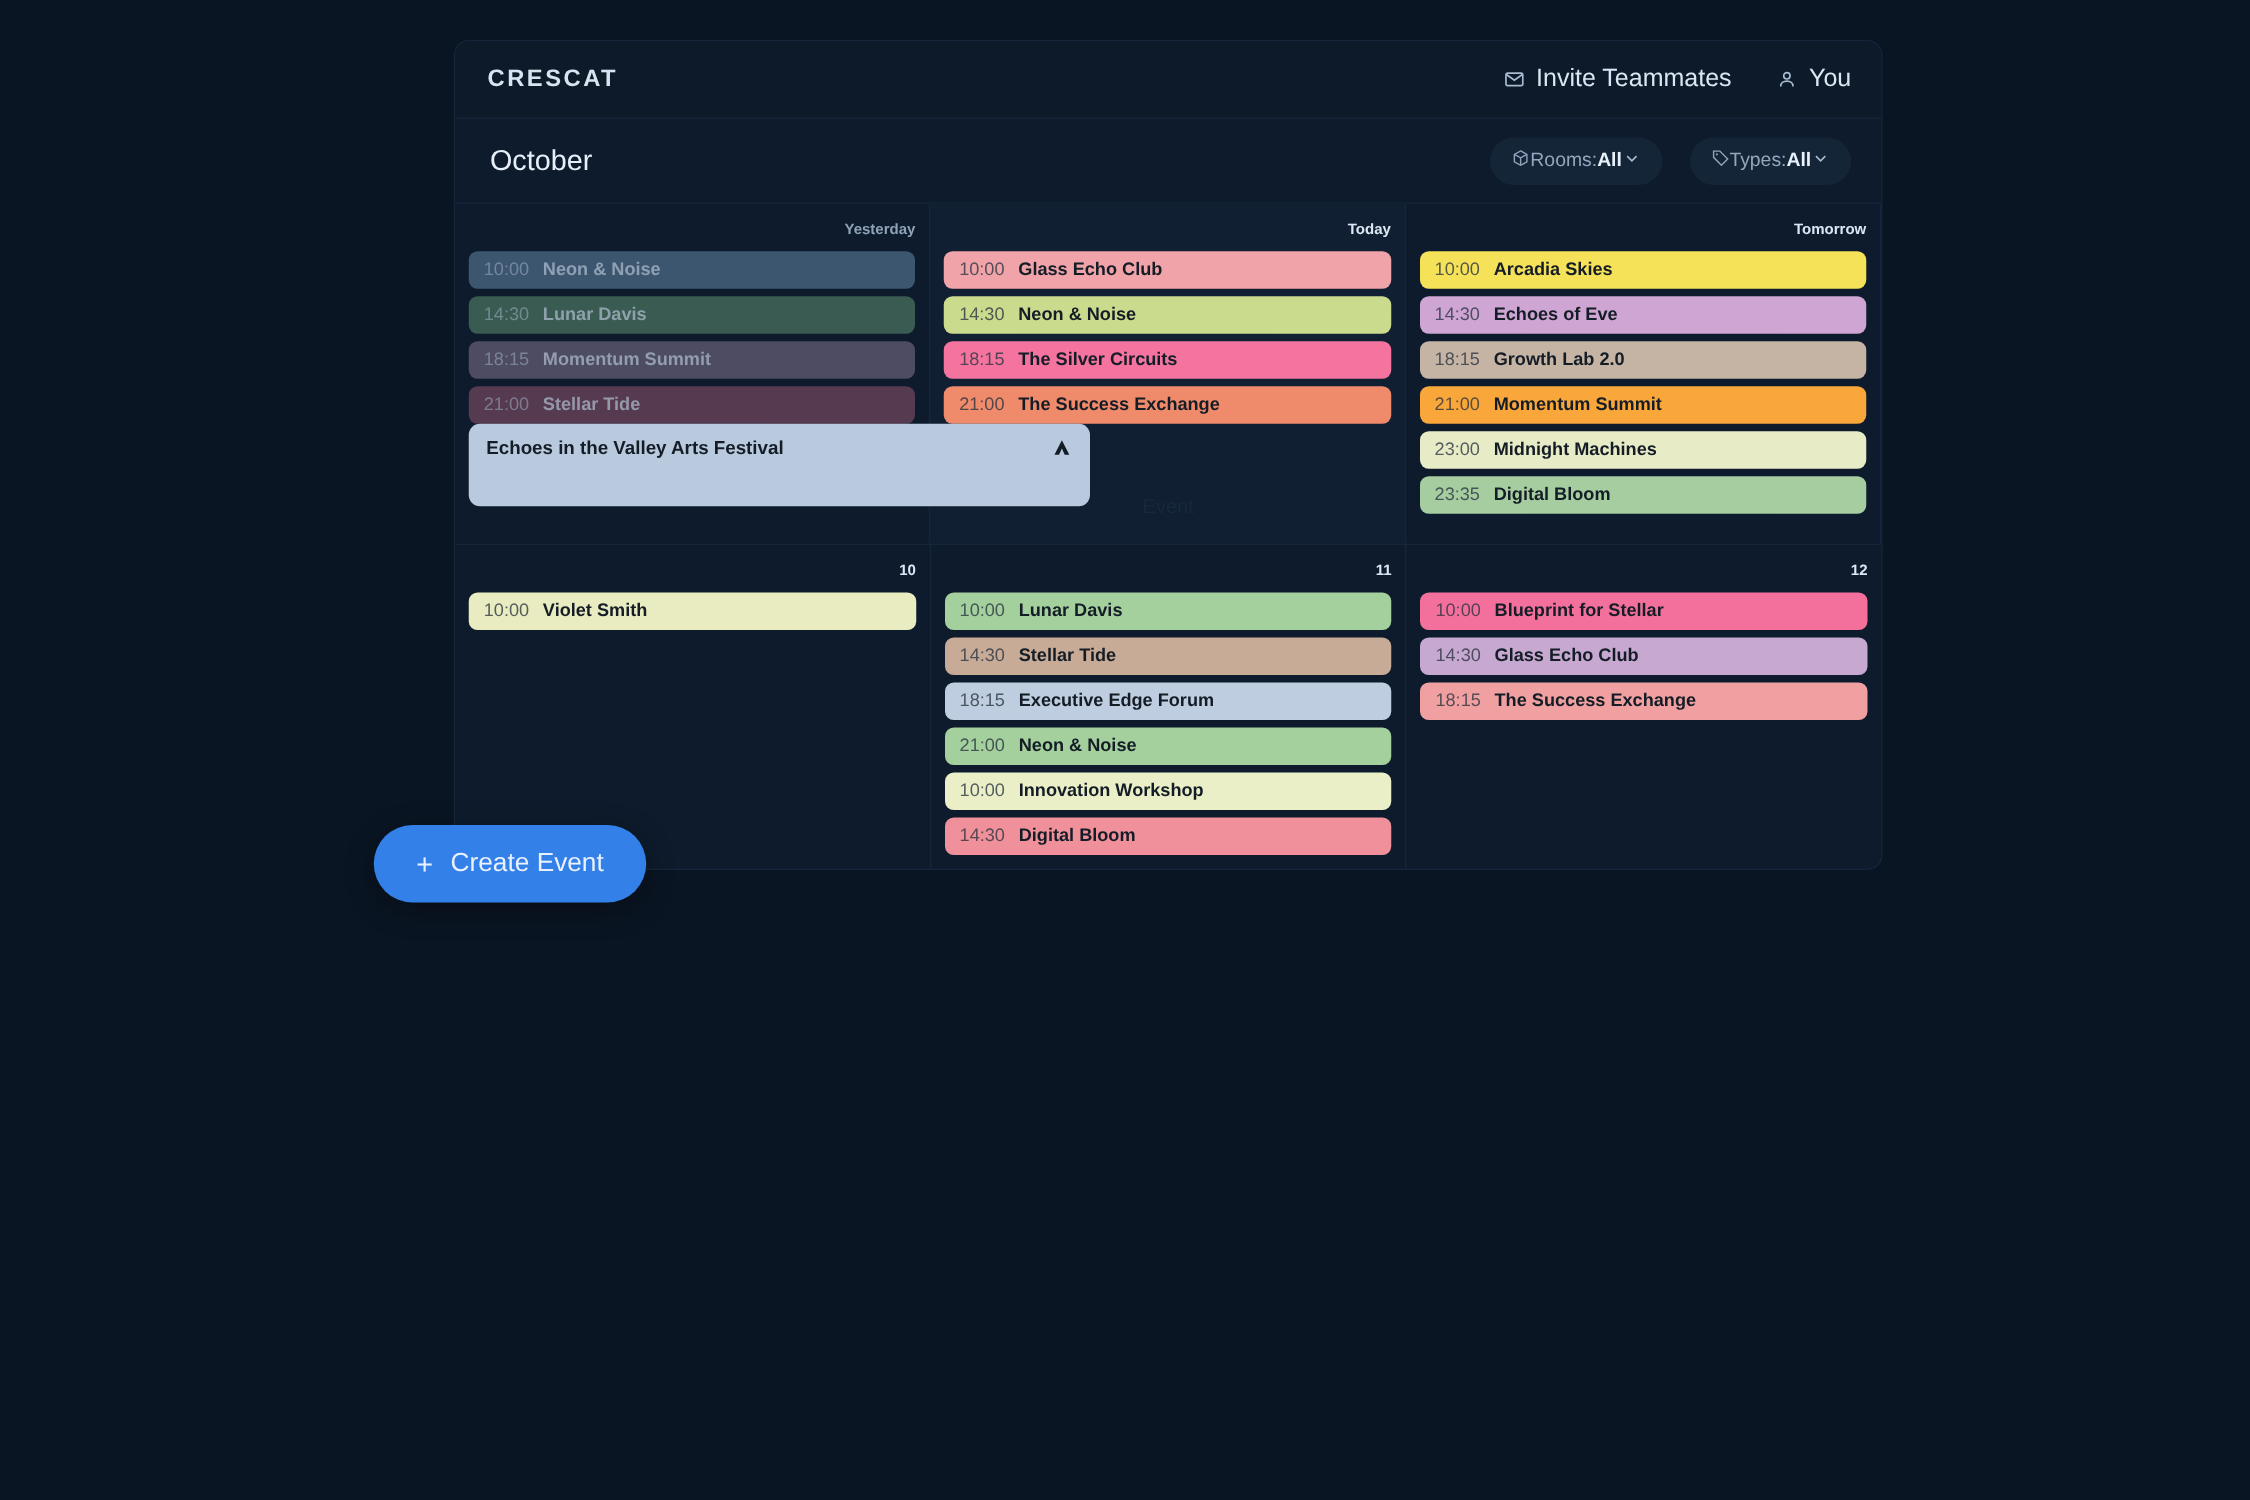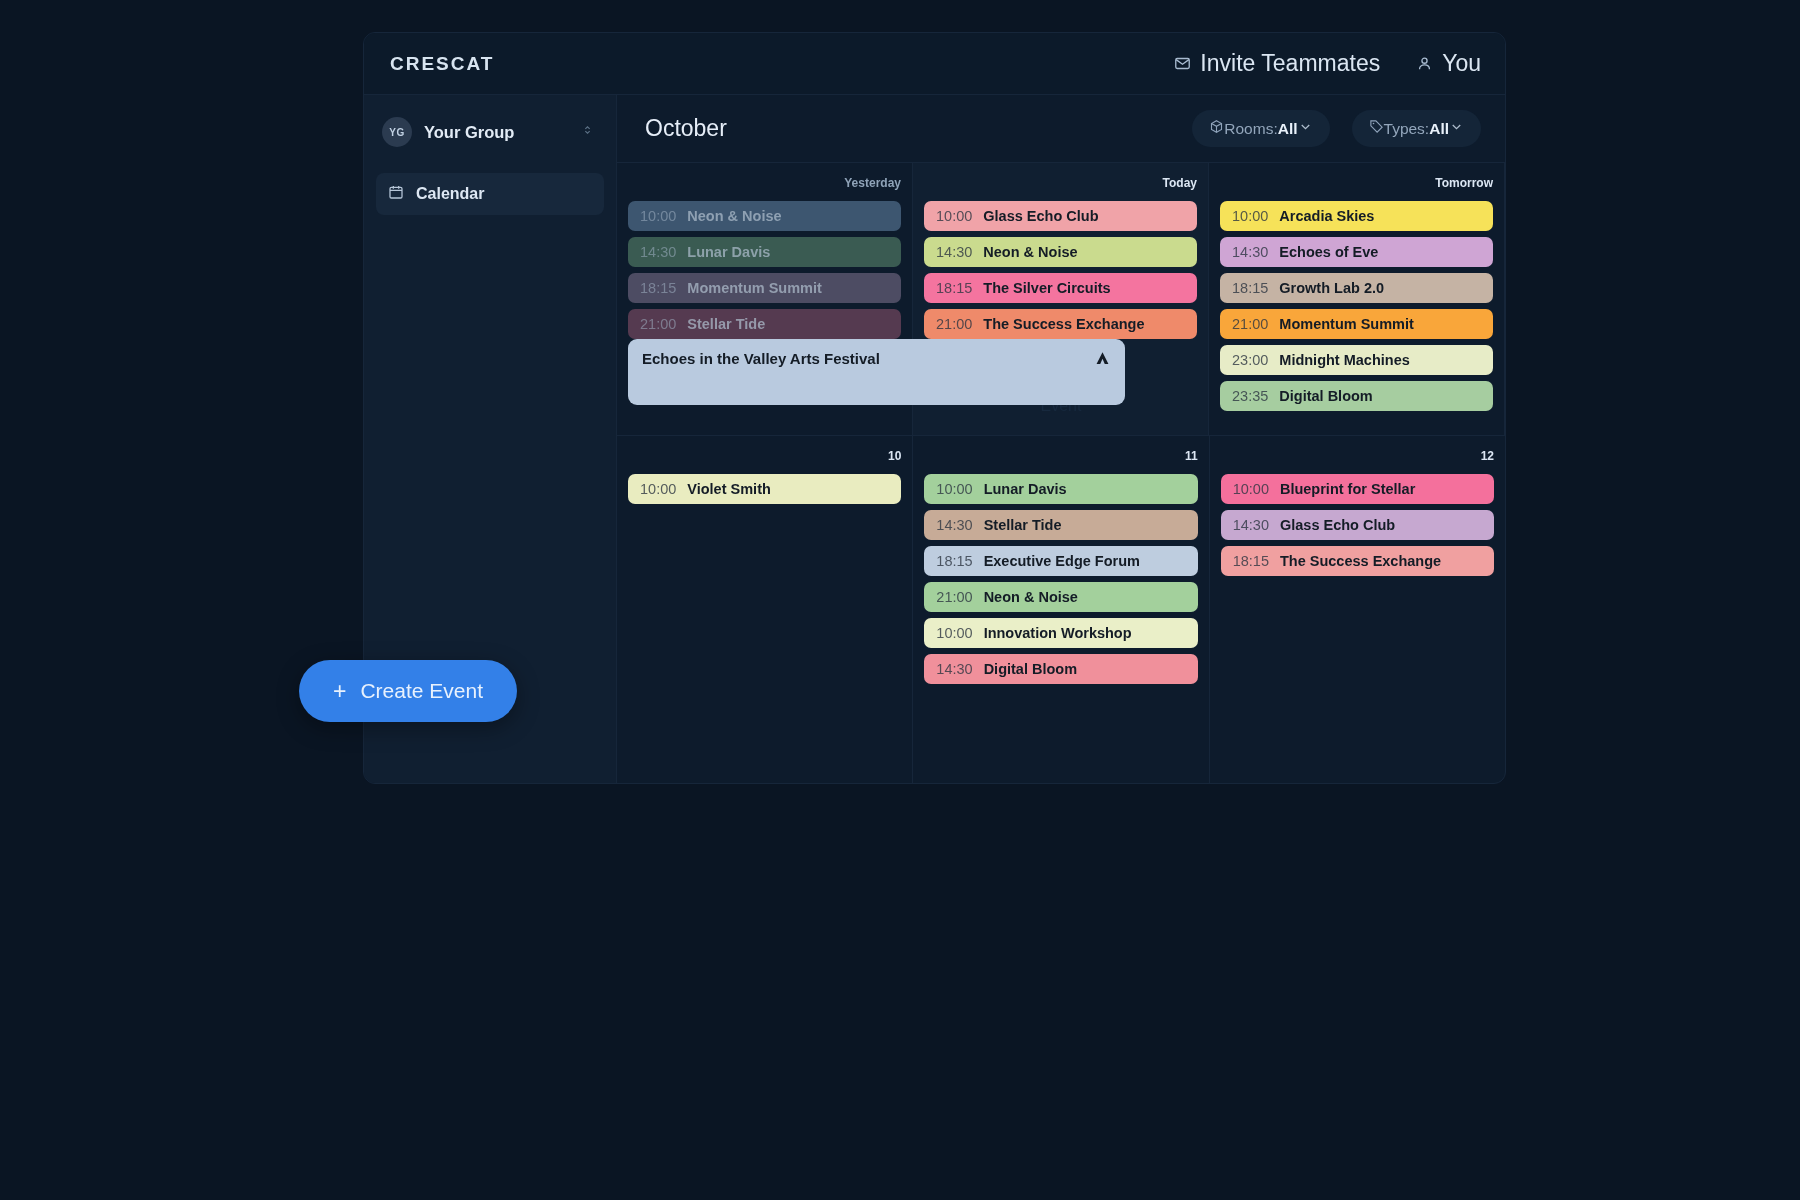--- a/index.html
+++ b/index.html
@@ -10,21 +10,21 @@
     background: #0a1523;
     font-family: "Liberation Sans", sans-serif;
     overflow: hidden;
   }
 
   #app {
     position: absolute;
     left: 363px;
     top: 32px;
     width: 1143px;
-    height: 752px;
+    height: 664px;
     background: #0d1b2c;
     border: 1px solid #16263a;
     border-radius: 12px;
     overflow: hidden;
     display: flex;
     flex-direction: column;
   }
 
   
   .topbar {
@@ -45,21 +45,21 @@
   }
   .topbar-right {
     display: flex;
     align-items: center;
     gap: 36px;
   }
   .topbar-link {
     display: flex;
     align-items: center;
     gap: 9px;
-    font-size: 23px;
+    font-size: 20px;
     color: #dbe6f2;
     cursor: pointer;
   }
   .topbar-link svg { display: block; }
 
   
   .body-split { flex: 1; display: flex; min-height: 0; }
 
   .sidebar {
     width: 253px;
@@ -258,42 +258,20 @@
             <path d="M5 20c0-3.9 3.2-6 7-6s7 2.1 7 6"></path>
           </svg>
         </span>
         <span>You</span>
       </div>
     </div>
   </div>
 
   <div class="body-split">
 
-    <div class="sidebar">
-      <div class="group-row">
-        <div class="avatar">YG</div>
-        <div class="group-name">Your Group</div>
-        <span>
-          <svg width="13" height="16" viewBox="0 0 24 24" fill="none" stroke="#5d7governance" stroke-width="2">
-            <path d="M8 10l4-4 4 4" stroke="#5d7287"></path>
-            <path d="M8 14l4 4 4-4" stroke="#5d7287"></path>
-          </svg>
-        </span>
-      </div>
-
-      <div class="nav-item">
-        <span>
-          <svg width="16" height="16" viewBox="0 0 24 24" fill="none" stroke="#b6c6d8" stroke-width="1.9">
-            <rect x="3" y="5" width="18" height="16" rx="2"></rect>
-            <path d="M3 9.5h18M8 3v4M16 3v4"></path>
-          </svg>
-        </span>
-        <span class="label">Calendar</span>
-      </div>
-    </div>
 
     <div class="main">
 
       <div class="toolbar">
         <div class="month-title">October</div>
         <div class="filters">
 
           <div class="filter-pill">
             <span>
               <svg width="15" height="15" viewBox="0 0 24 24" fill="none" stroke="#8fa3ba" stroke-width="1.8">

